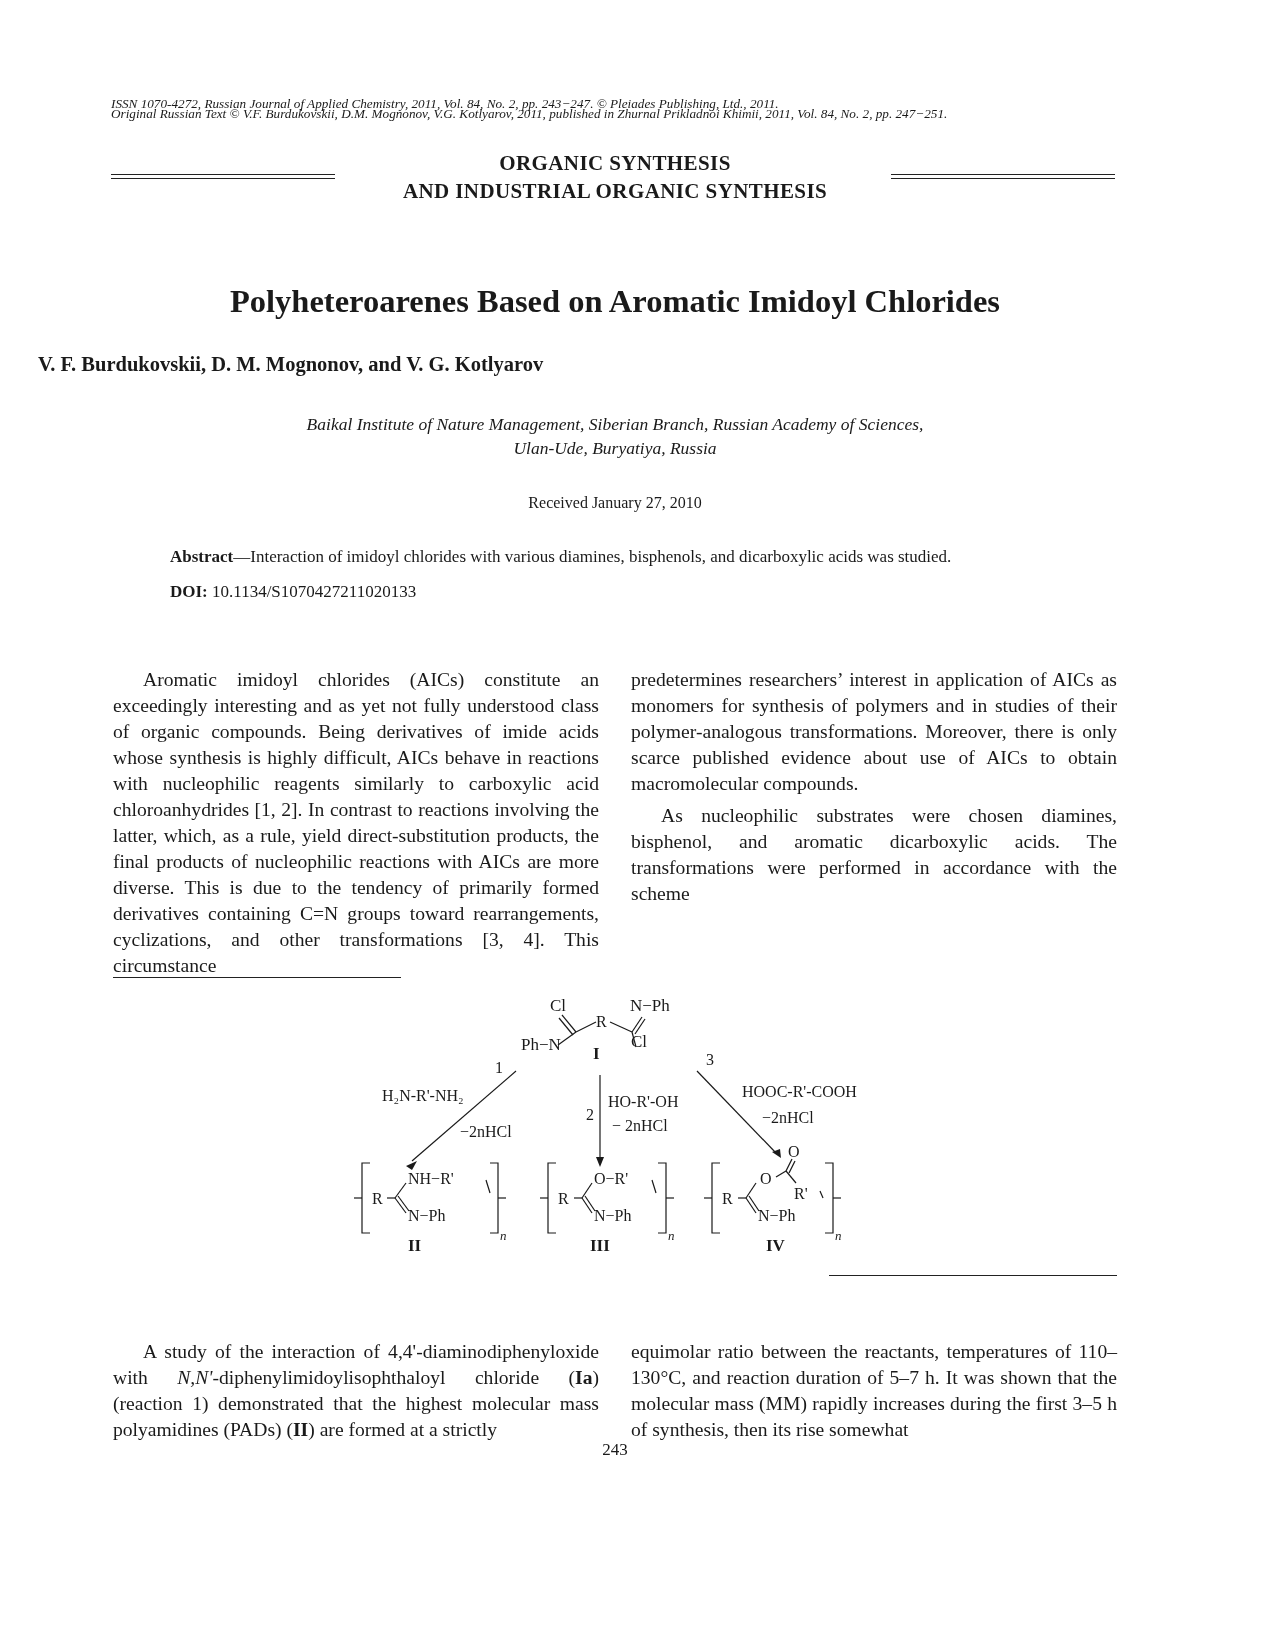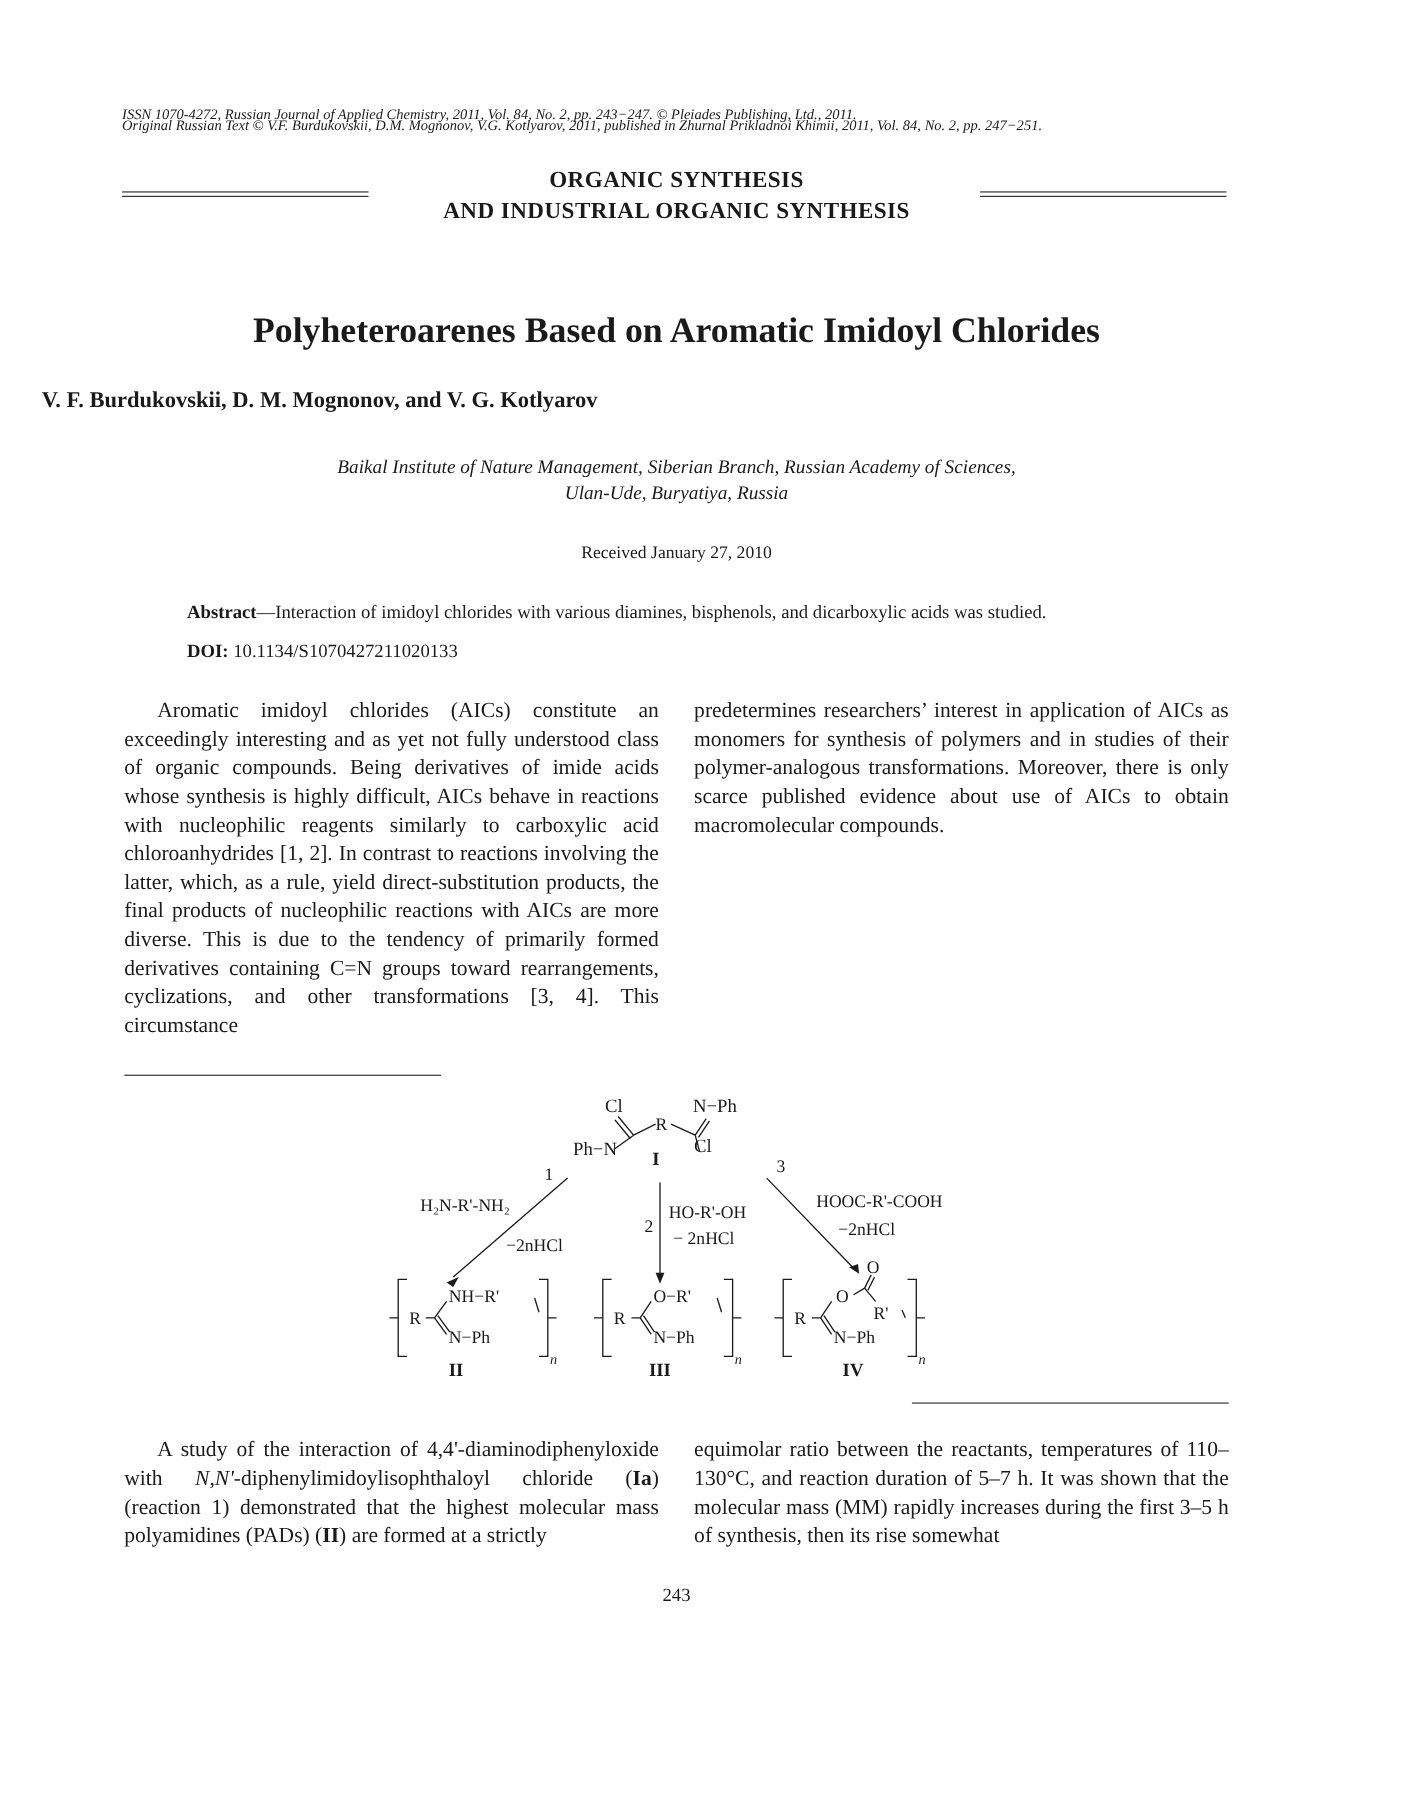--- a/index.html
+++ b/index.html
@@ -8,21 +8,21 @@
   .abs { position: absolute; }
   .hdr { left: 111px; font-style: italic; font-size: 13.2px; line-height: 17px; white-space: nowrap; }
   .section { left: 0; width: 1230px; text-align: center; font-weight: bold; font-size: 21px; line-height: 29px; letter-spacing: 0.4px; }
   .dbl { height: 3px; border-top: 1px solid #222; border-bottom: 1px solid #222; }
   .title { left: 0; width: 1230px; text-align: center; font-weight: bold; font-size: 32.5px; top: 283px; }
   .authors { left: 0; width: 1230px; text-align: left; font-weight: bold; font-size: 20.5px; top: 353px; margin-left: 38px; }
   .affil { left: 0; width: 1230px; text-align: center; font-style: italic; font-size: 17.5px; line-height: 24px; top: 412px; }
   .received { left: 0; width: 1230px; text-align: center; font-size: 16px; top: 494px; }
   .abstract { left: 170px; width: 900px; font-size: 17px; top: 547px; white-space: nowrap; }
   .doi { left: 170px; font-size: 17px; top: 582px; }
-  .col { font-size: 19.6px; line-height: 26px; text-align: justify; }
+  .col { font-size: 19.6px; line-height: 26px; text-align: justify; margin-top: 33px; }
   .col p { margin: 0; text-indent: 30px; }
   .col p + p { margin-top: 6px; }
   .left-col { left: 113px; width: 486px; top: 634px; }
   .right-col { left: 631px; width: 486px; top: 634px; }
   .left-col2 { left: 113px; width: 486px; top: 1306px; }
   .right-col2 { left: 631px; width: 486px; top: 1306px; }
   .rule { height: 0; border-top: 1.3px solid #222; }
   .pagenum { left: 0; width: 1230px; text-align: center; font-size: 17px; top: 1440px; }
   .t { font-family: "Liberation Serif", serif; fill: #1a1a1a; }
 </style>
@@ -46,20 +46,21 @@
 <div class="abs received">Received January 27, 2010</div>
 
 <div class="abs abstract"><b>Abstract</b><span>—Interaction of imidoyl chlorides with various diamines, bisphenols, and dicarboxylic acids was studied.</span></div>
 <div class="abs doi"><b>DOI:</b><span> 10.1134/S1070427211020133</span></div>
 
 <div class="abs col left-col">
   <p>Aromatic imidoyl chlorides (AICs) constitute an exceedingly interesting and as yet not fully understood class of organic compounds. Being derivatives of imide acids whose synthesis is highly difficult, AICs behave in reactions with nucleophilic reagents similarly to carboxylic acid chloroanhydrides [1, 2]. In contrast to reactions involving the latter, which, as a rule, yield direct-substitution products, the final products of nucleophilic reactions with AICs are more diverse. This is due to the tendency of primarily formed derivatives containing C=N groups toward rearrangements, cyclizations, and other transformations [3, 4]. This circumstance</p>
 </div>
 <div class="abs col right-col">
   <p style="text-indent:0">predetermines researchers’ interest in application of AICs as monomers for synthesis of polymers and in studies of their polymer-analogous transformations. Moreover, there is only scarce published evidence about use of AICs to obtain macromolecular compounds.</p>
+  <p>As nucleophilic substrates were chosen diamines, bisphenol, and aromatic dicarboxylic acids. The transformations were performed in accordance with the scheme</p>
 </div>
 
 <div class="abs rule" style="left:113px; top:977px; width:288px"></div>
 <div class="abs rule" style="left:829px; top:1275px; width:288px"></div>
 
 <svg class="abs" style="left:340px; top:985px" width="560" height="280" viewBox="0 0 560 280">
   <g stroke="#1a1a1a" stroke-width="1.2" fill="none">
 
     <line x1="222" y1="30" x2="236" y2="47"></line>
     <line x1="219" y1="33" x2="233" y2="50"></line>

